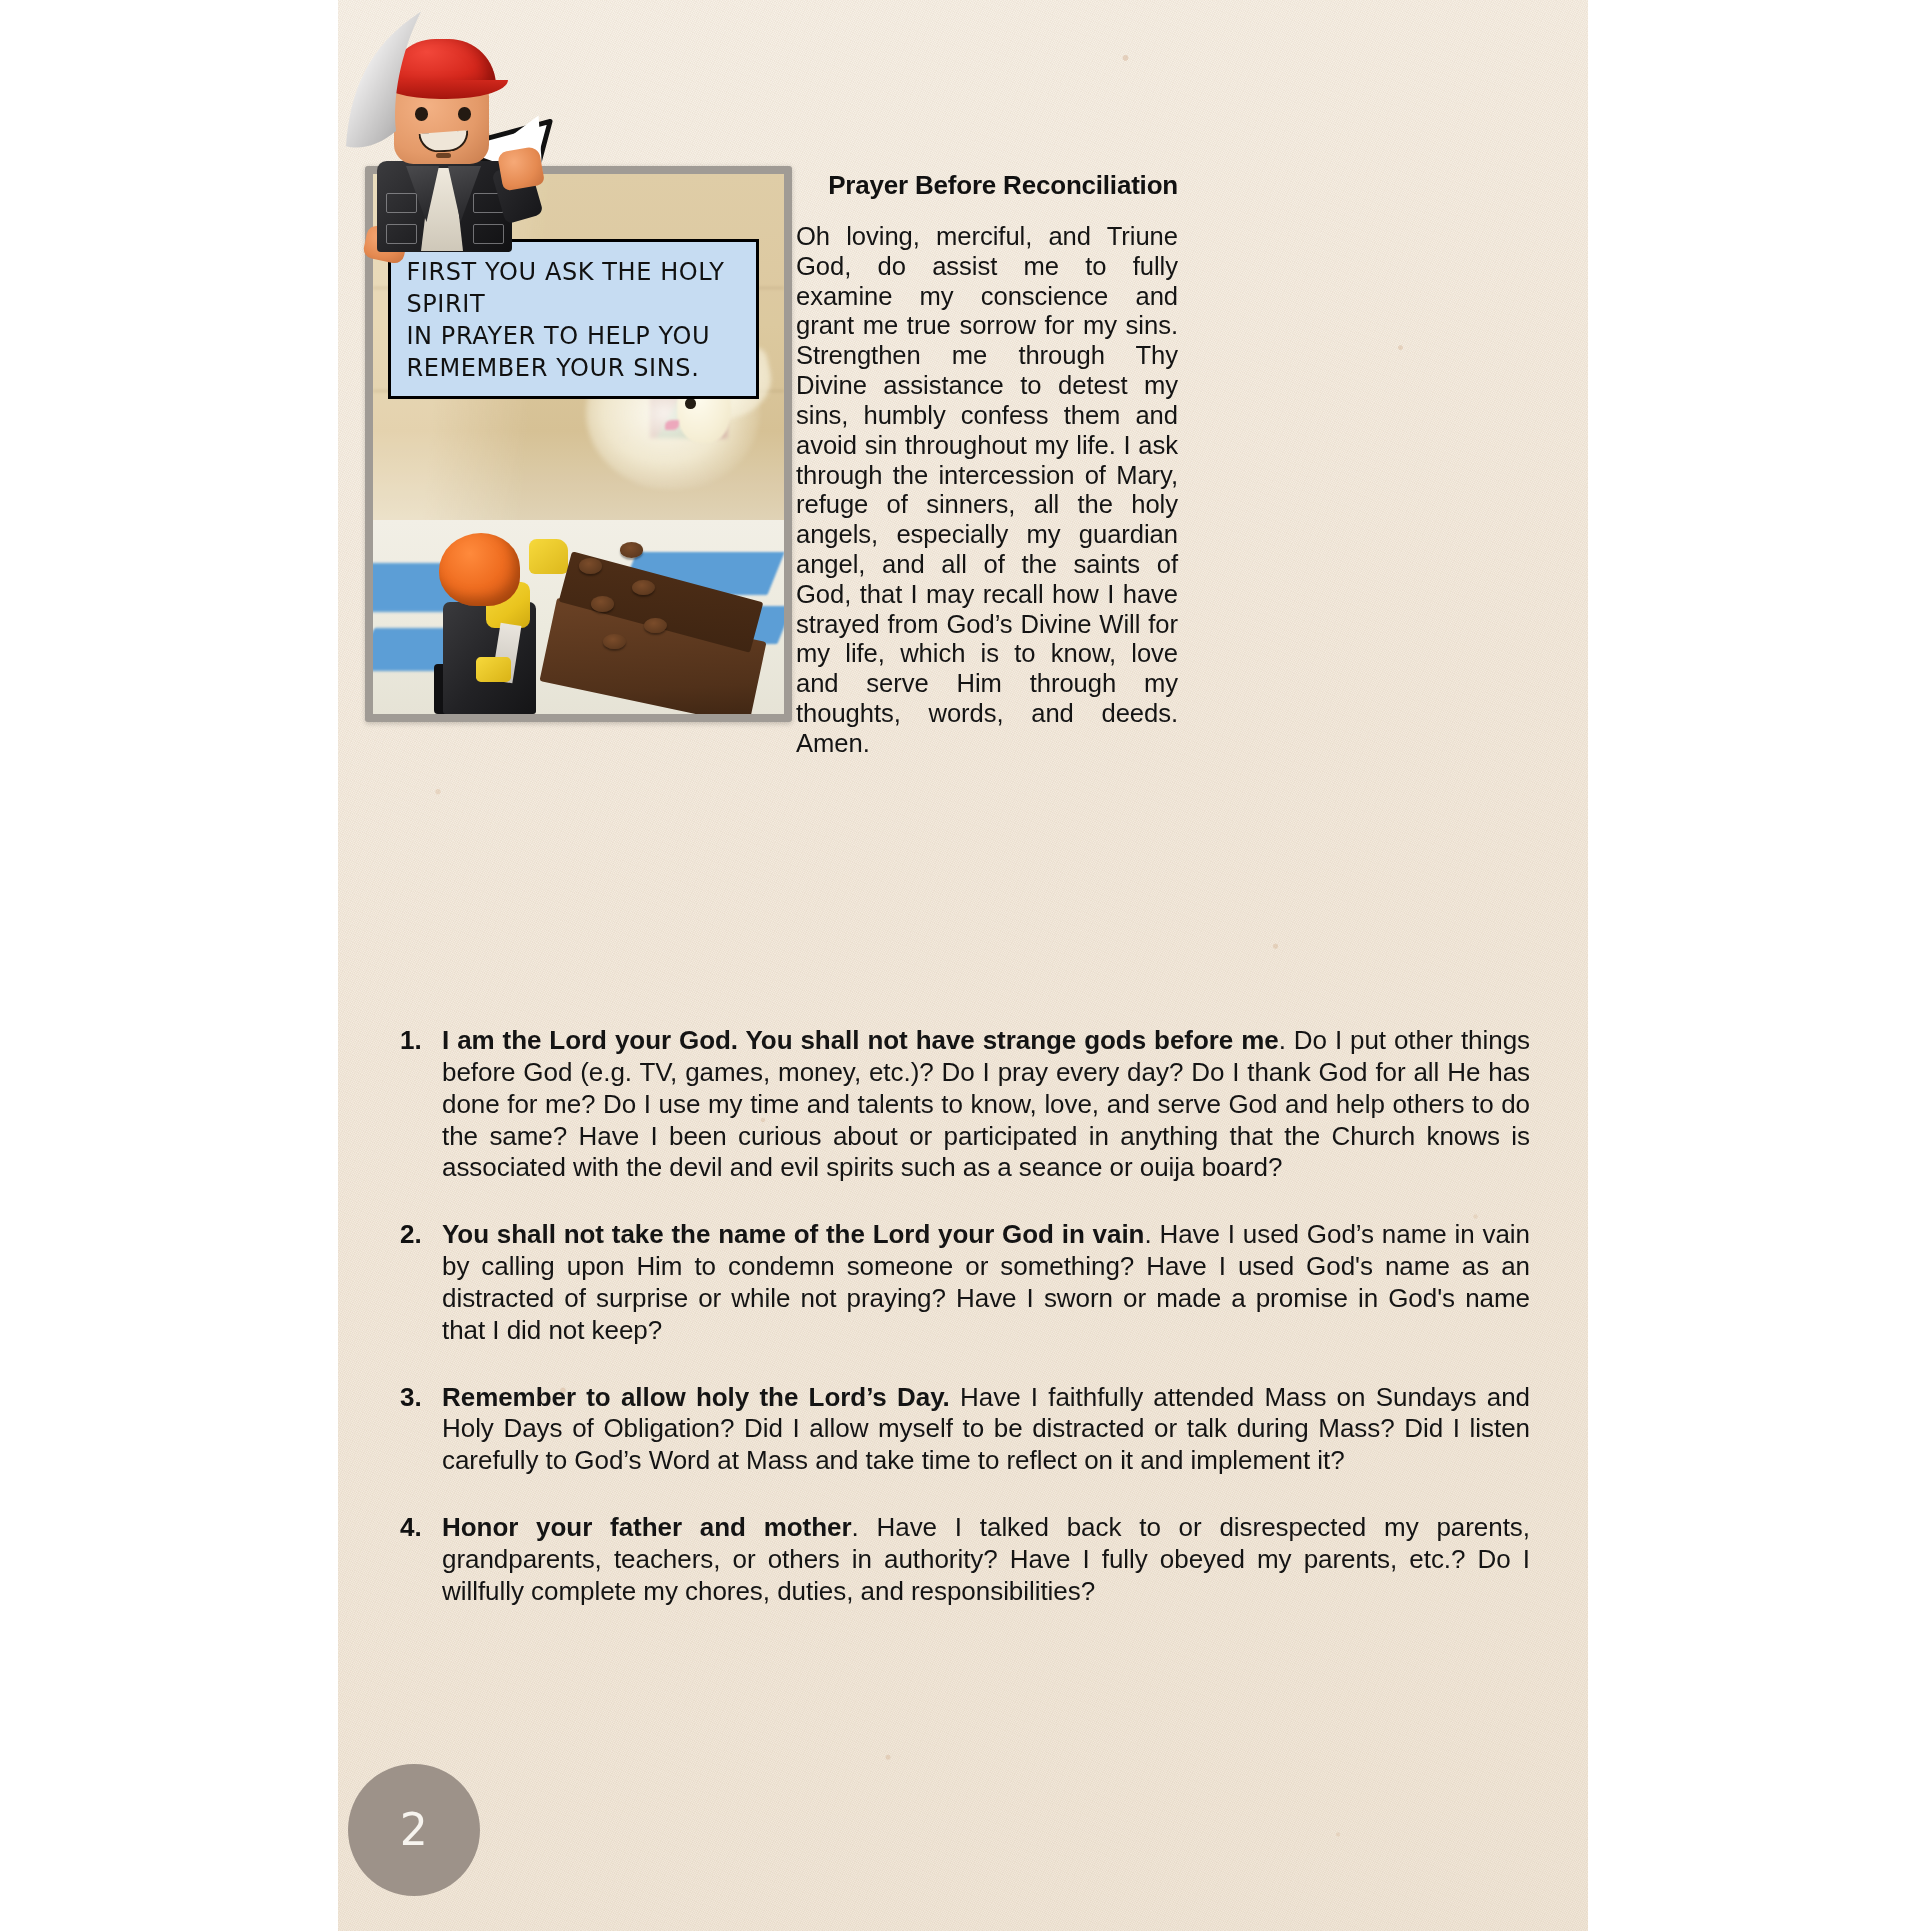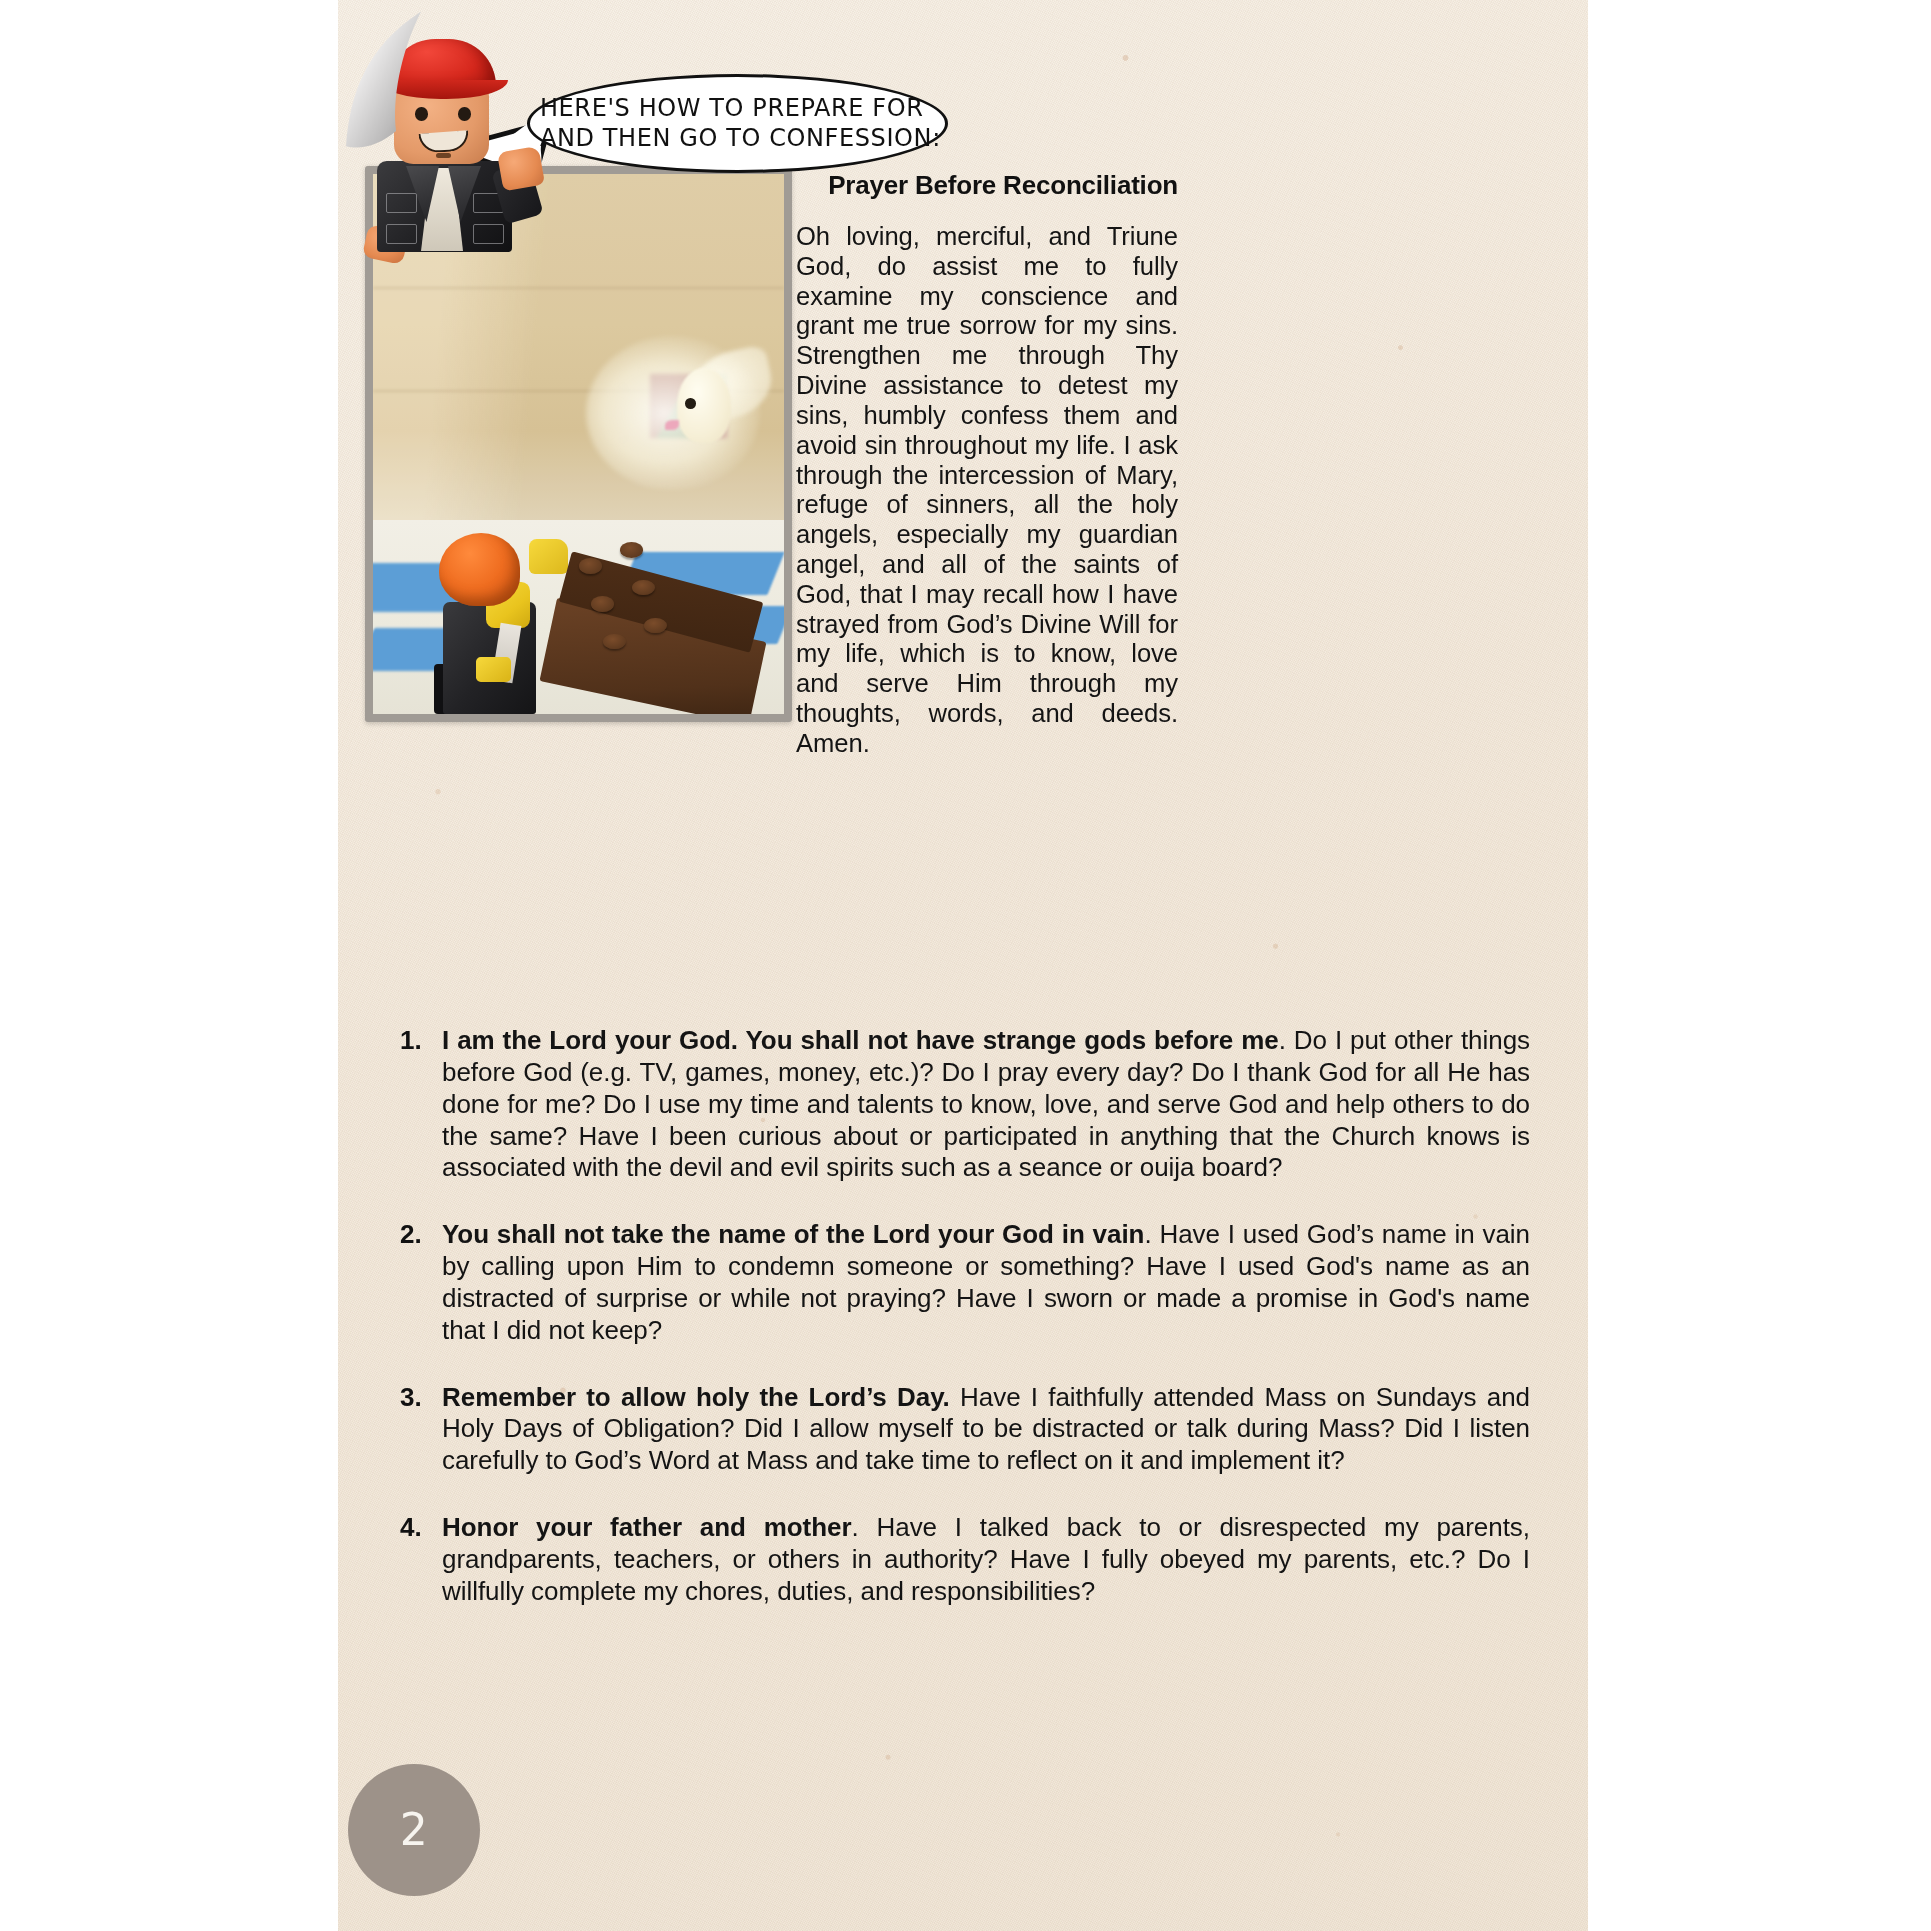--- a/index.html
+++ b/index.html
@@ -501,30 +501,31 @@
       <linearGradient id="curlg" x1="0" y1="0" x2="1" y2="1">
         <stop offset="0%" stop-color="#ffffff"></stop>
         <stop offset="35%" stop-color="#e9e8e8"></stop>
         <stop offset="70%" stop-color="#bdbcbc"></stop>
         <stop offset="100%" stop-color="#8e8d8d"></stop>
       </linearGradient>
     </defs>
     <path d="M8 152 C 12 96, 30 48, 86 12 C 64 56, 56 104, 60 136 C 44 150, 24 156, 8 152 Z" fill="url(#curlg)"></path>
   </svg>
 
+  <div id="caption-box">
+    <div id="caption-text" class="handwriting">FIRST YOU ASK THE HOLY SPIRIT
+IN PRAYER TO HELP YOU
+REMEMBER YOUR SINS.</div>
+  </div>
 
   <svg id="bubble-tail" viewBox="0 0 120 110">
     <path d="M112 18 L8 46 L96 78 Z" fill="#ffffff" stroke="#111" stroke-width="5" stroke-linejoin="round"></path>
     <path d="M100 12 L104 72 L46 52 Z" fill="#ffffff" stroke="none"></path>
   </svg>
 
-  <div id="speech-bubble">
-    <div id="speech-text" class="handwriting">HERE'S HOW TO PREPARE FOR
-AND THEN GO TO CONFESSION:</div>
-  </div>
 
   <div id="mascot">
     <div class="mf-hand-l"></div>
     <div class="mf-torso"></div>
     <div class="mf-shirt"></div>
     <div class="mf-lapel-l"></div>
     <div class="mf-lapel-r"></div>
     <div class="mf-pocket" style="left:21px; top:154px"></div>
     <div class="mf-pocket" style="left:108px; top:154px"></div>
     <div class="mf-pocket" style="left:21px; top:185px"></div>

